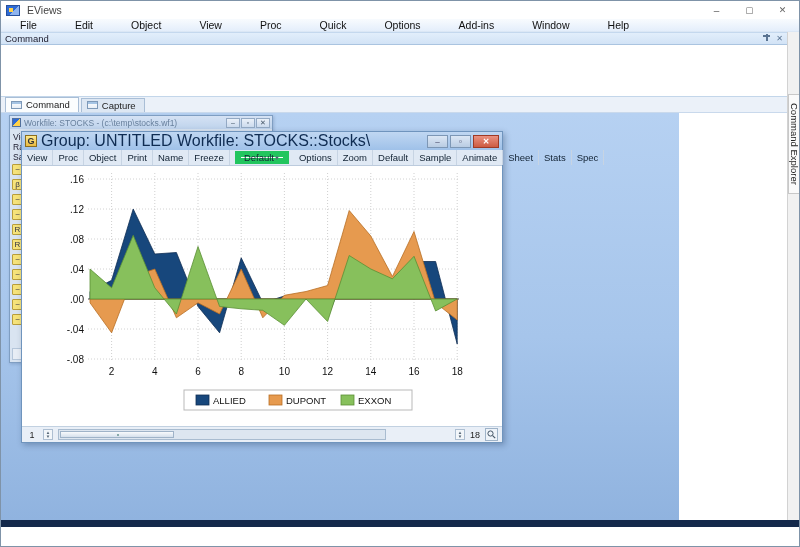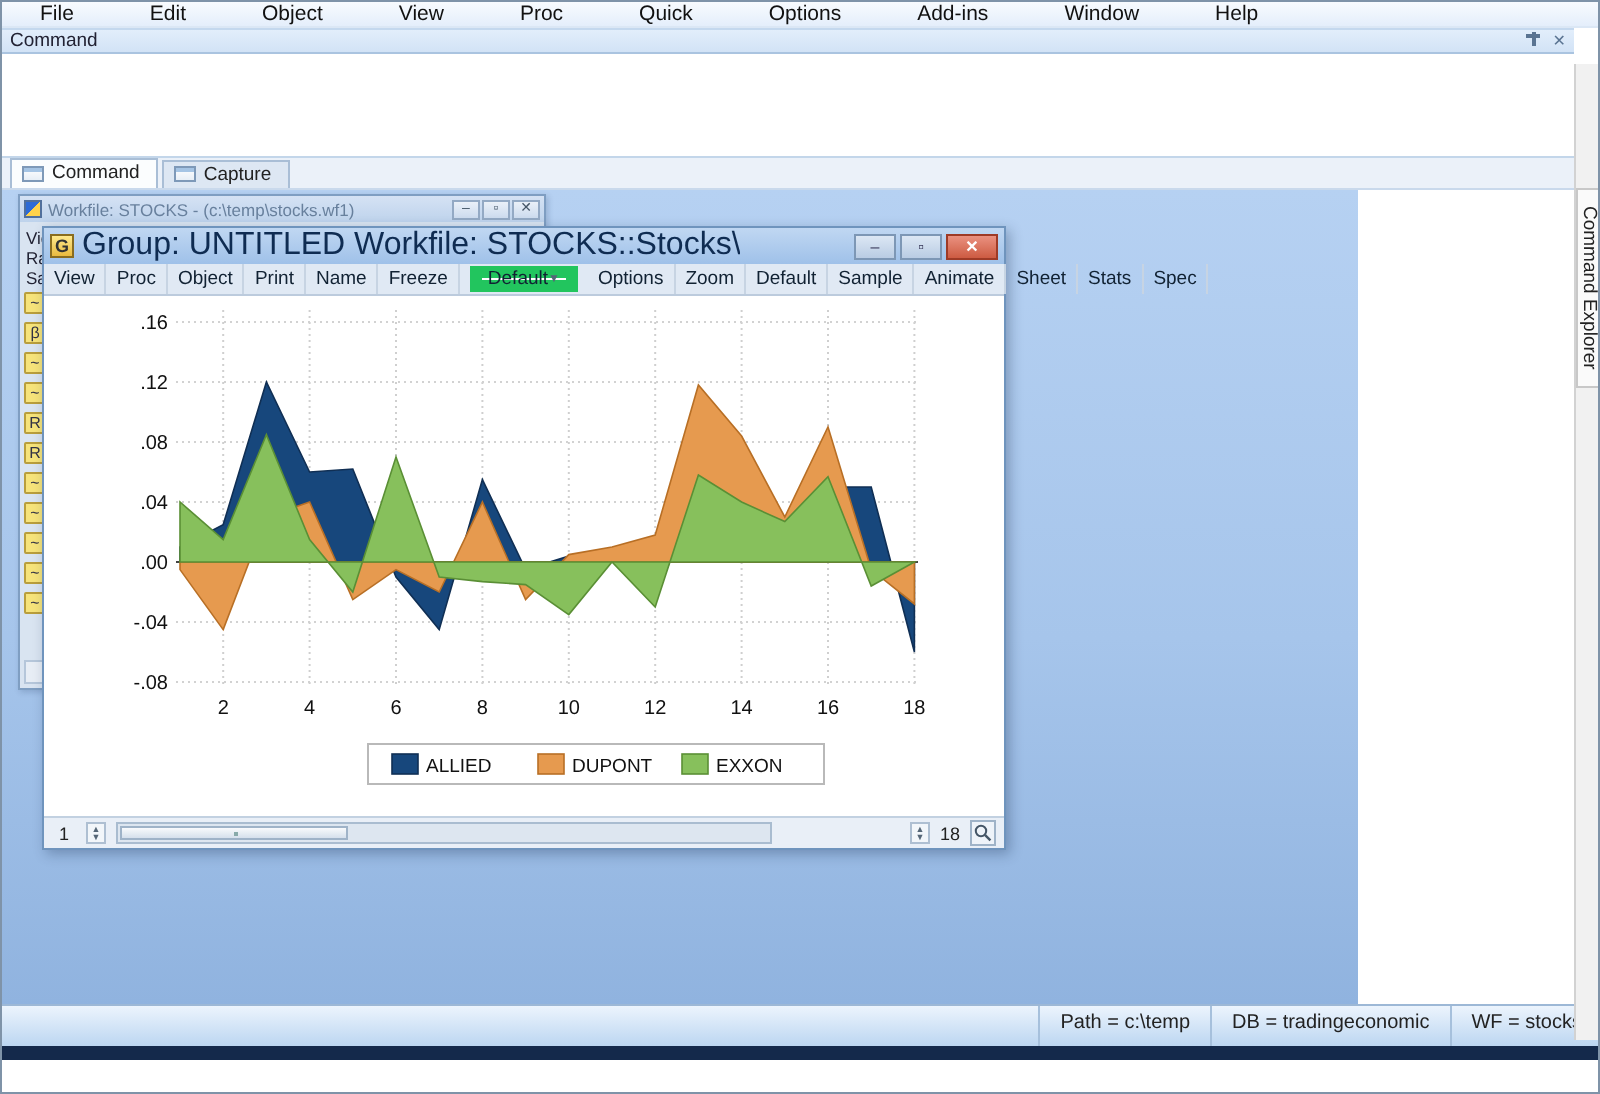--- a/index.html
+++ b/index.html
@@ -85,20 +85,29 @@
     display:flex;justify-content:flex-end;align-items:stretch;}
   .sb-field{padding:3px 10px 0 10px;border-left:1px solid #a6c0dc;font-size:10px;color:#222;white-space:nowrap;}
   .bottom-strip{height:7px;width:800px;background:#14294b;}
   .cursor{position:absolute;z-index:50;}
 </style>
 </head>
 <body>
 
 <div class="screen">
 
+  <div class="titlebar">
+    <span class="app-ico"></span>
+    <span class="app-title">EViews</span>
+    <span class="win-controls">
+      <span class="win-btn min"></span>
+      <span class="win-btn max"></span>
+      <span class="win-btn cls"></span>
+    </span>
+  </div>
 
   <div class="menubar" id="menubar">
       <span class="menu-item">File</span>
       <span class="menu-item">Edit</span>
       <span class="menu-item">Object</span>
       <span class="menu-item">View</span>
       <span class="menu-item">Proc</span>
       <span class="menu-item">Quick</span>
       <span class="menu-item">Options</span>
       <span class="menu-item">Add-ins</span>
@@ -265,19 +274,14 @@
 
     <svg class="cursor" style="left:684px;top:132px;" width="12" height="18" viewBox="0 0 12 18">
       <path d="M1,0 L1,14 L4.2,11.2 L6.3,16.4 L8.4,15.4 L6.2,10.4 L10.5,10.4 Z" fill="#fdfdfd" stroke="#333" stroke-width="1"></path>
     </svg>
   </div>
 
   <div class="right-strip">
     <div class="side-tab">Command Explorer</div>
   </div>
 
-  <div class="statusbar" id="statusbar">
-      <span class="sb-field">Path = c:\temp</span>
-      <span class="sb-field">DB = tradingeconomic</span>
-      <span class="sb-field">WF = stocks</span>
-    </div>
   <div class="bottom-strip"></div>
 </div>
 
 </body></html>

